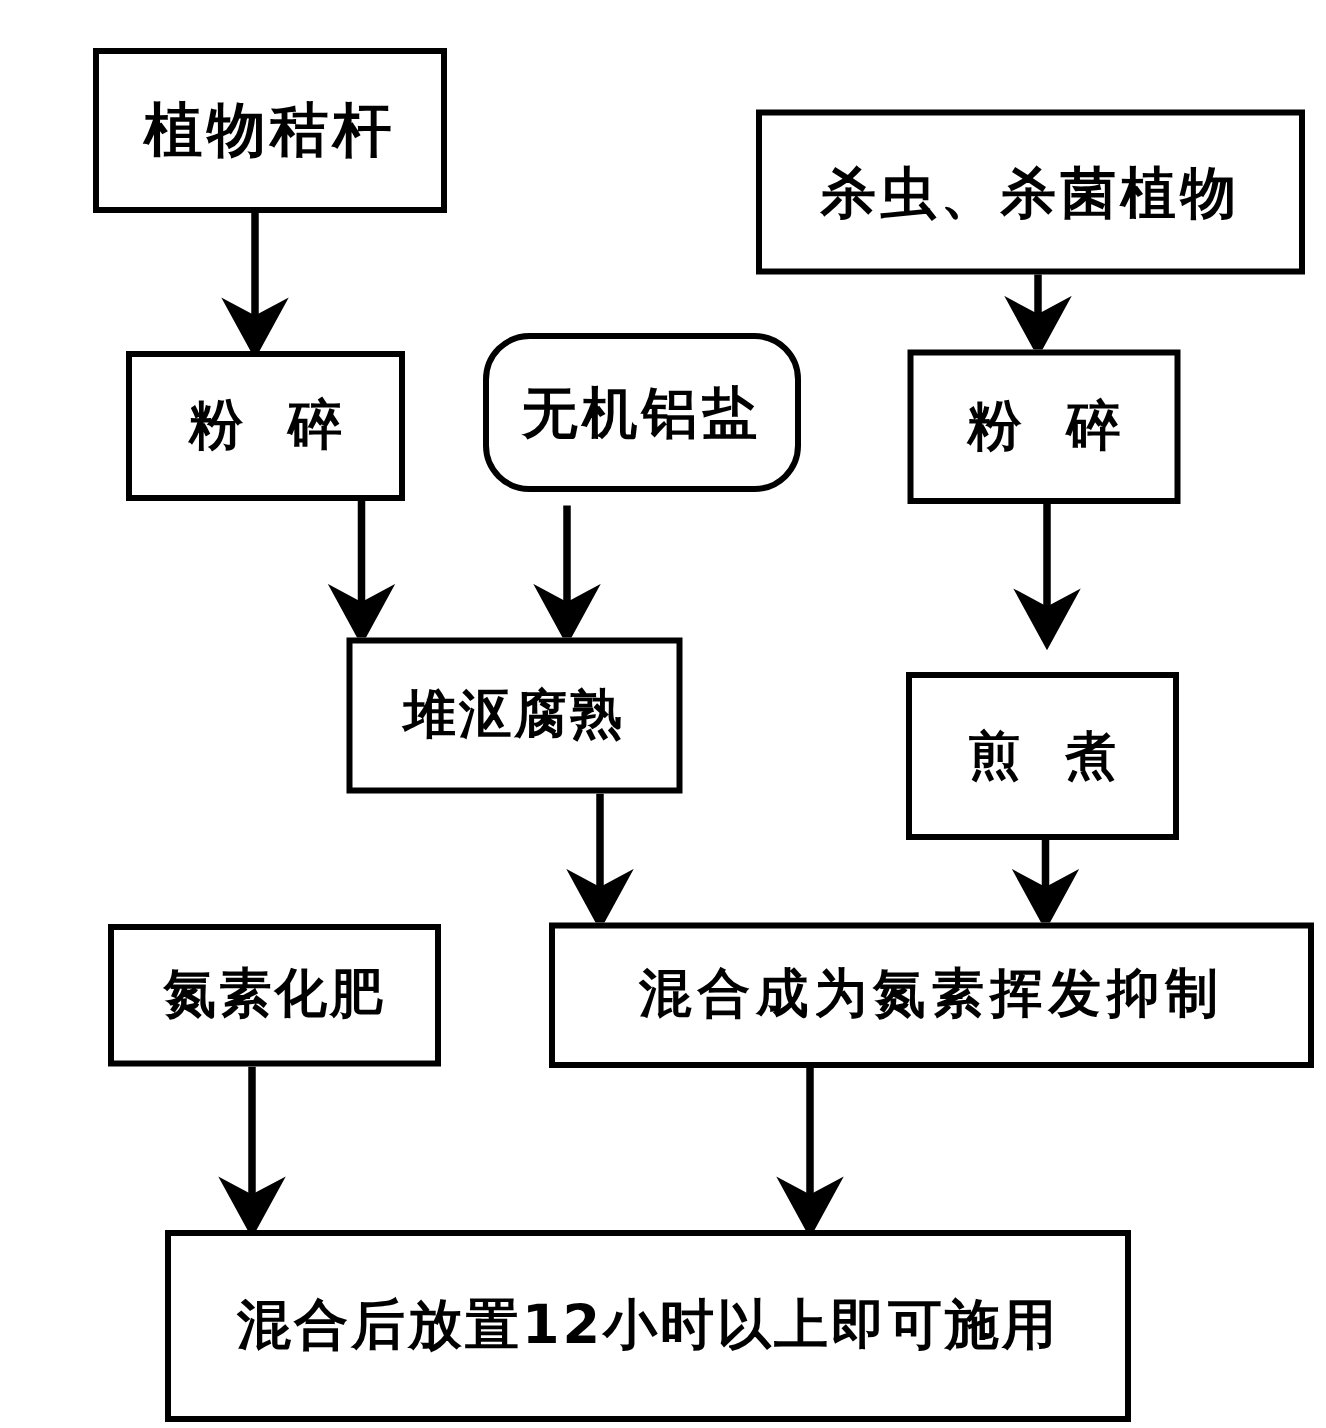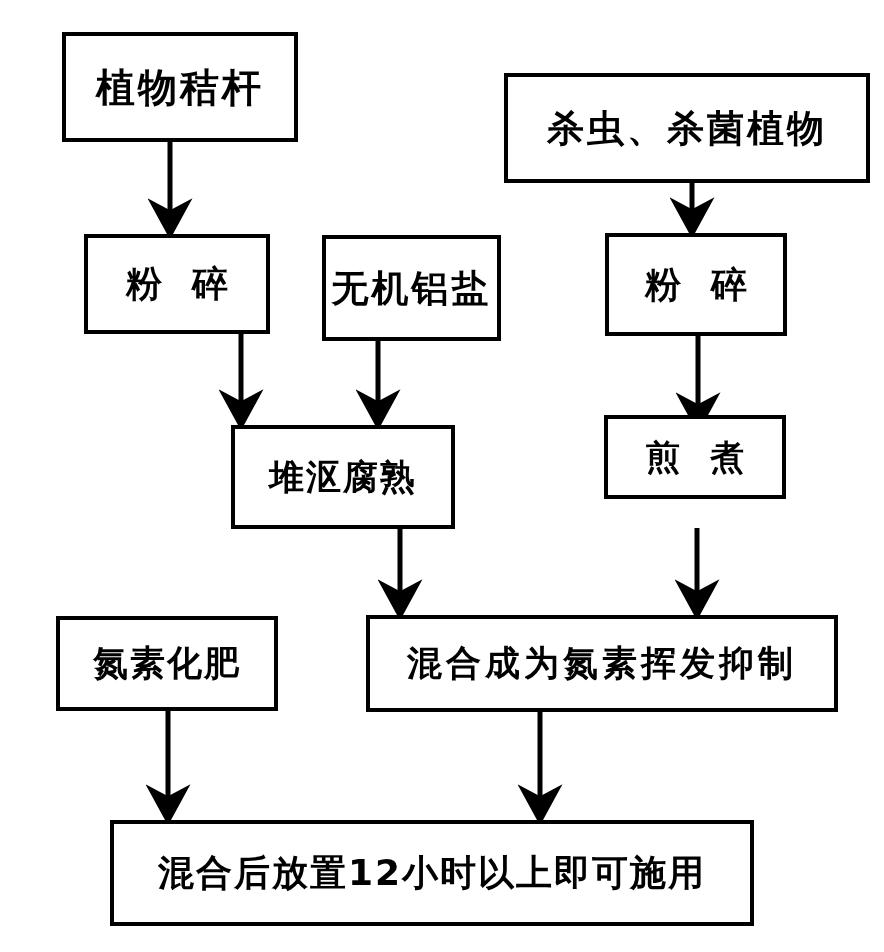--- a/index.html
+++ b/index.html
@@ -40,27 +40,27 @@
     font-weight: bold;
     line-height: 1;
     white-space: nowrap;
     text-align: center;
     font-family: "DejaVu Sans", "Liberation Sans", sans-serif;
   }
   
   .n-straw       { left: 62px;  top: 32px;  width: 236px; height: 110px; }
   .n-pesticide   { left: 504px; top: 37px;  width: 366px; height: 110px; margin-top: 36px; }
   .n-crush-left  { left: 84px;  top: 234px; width: 186px; height: 100px; }
-  .n-alum        { left: 322px; top: 235px; width: 179px; height: 106px; }
+  .n-alum        { left: 322px; top: 222px; width: 212px; height: 106px; border-radius: 31px; }
   .n-crush-right { left: 605px; top: 233px; width: 182px; height: 103px; }
   .n-compost     { left: 216px; top: 425px; width: 224px; height: 104px; margin-left: 15px; }
-  .n-boil        { left: 604px; top: 415px; width: 182px; height: 84px; }
-  .n-nfert       { left: 56px;  top: 616px; width: 222px; height: 95px; align-items: center; }
-  .n-inhibitor   { left: 366px; top: 615px; width: 472px; height: 97px; }
-  .n-final       { left: 110px; top: 820px; width: 644px; height: 106px; }
+  .n-boil        { left: 604px; top: 448px; width: 182px; height: 112px; }
+  .n-nfert       { left: 72px;  top: 616px; width: 222px; height: 95px; align-items: center; }
+  .n-inhibitor   { left: 366px; top: 615px; width: 510px; height: 97px; }
+  .n-final       { left: 110px; top: 820px; width: 644px; height: 128px; }
 
   .t-straw       { font-size: 39px; letter-spacing: 3px; }
   .t-pesticide   { font-size: 37px; letter-spacing: 3px; }
   .t-crush-left  { font-size: 36px; letter-spacing: 30px; padding-left: 30px; }
   .t-alum        { font-size: 37px; letter-spacing: 3px; }
   .t-crush-right { font-size: 36px; letter-spacing: 30px; padding-left: 30px; }
   .t-compost     { font-size: 35px; letter-spacing: 2px; }
   .t-boil        { font-size: 34px; letter-spacing: 30px; padding-left: 30px; }
   .t-nfert       { font-size: 35px; letter-spacing: 2px; }
   .t-inhibitor   { font-size: 35px; letter-spacing: 4px; }

